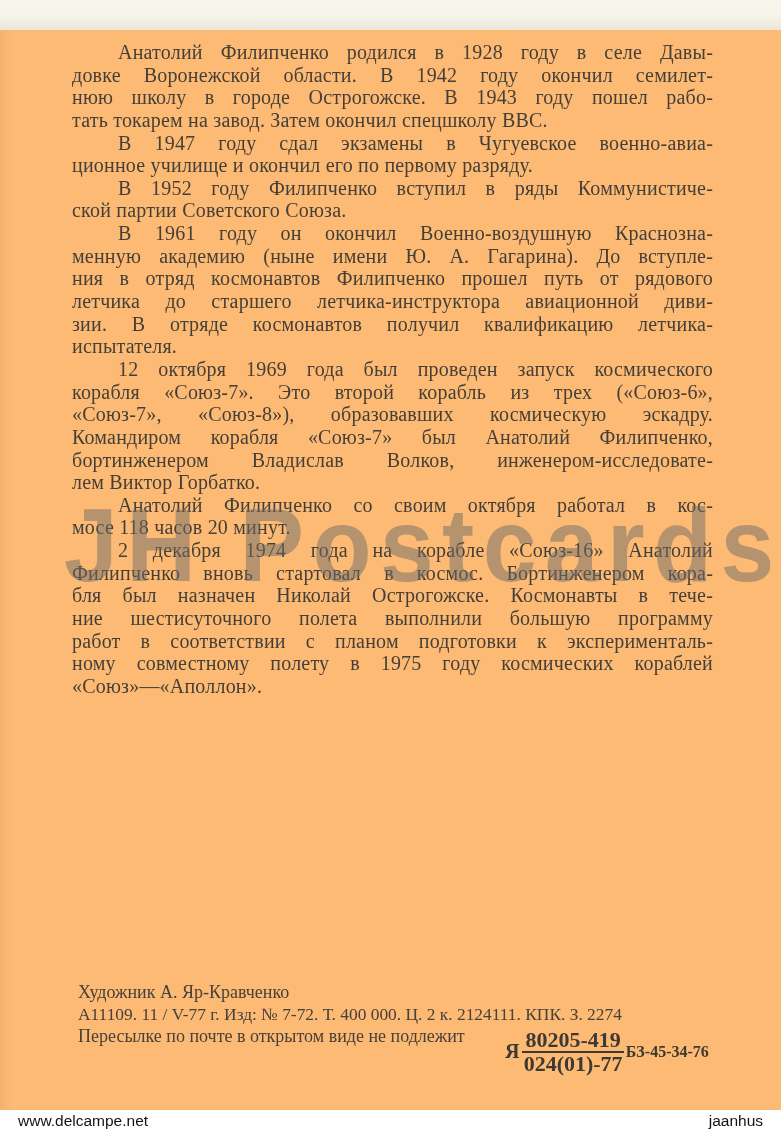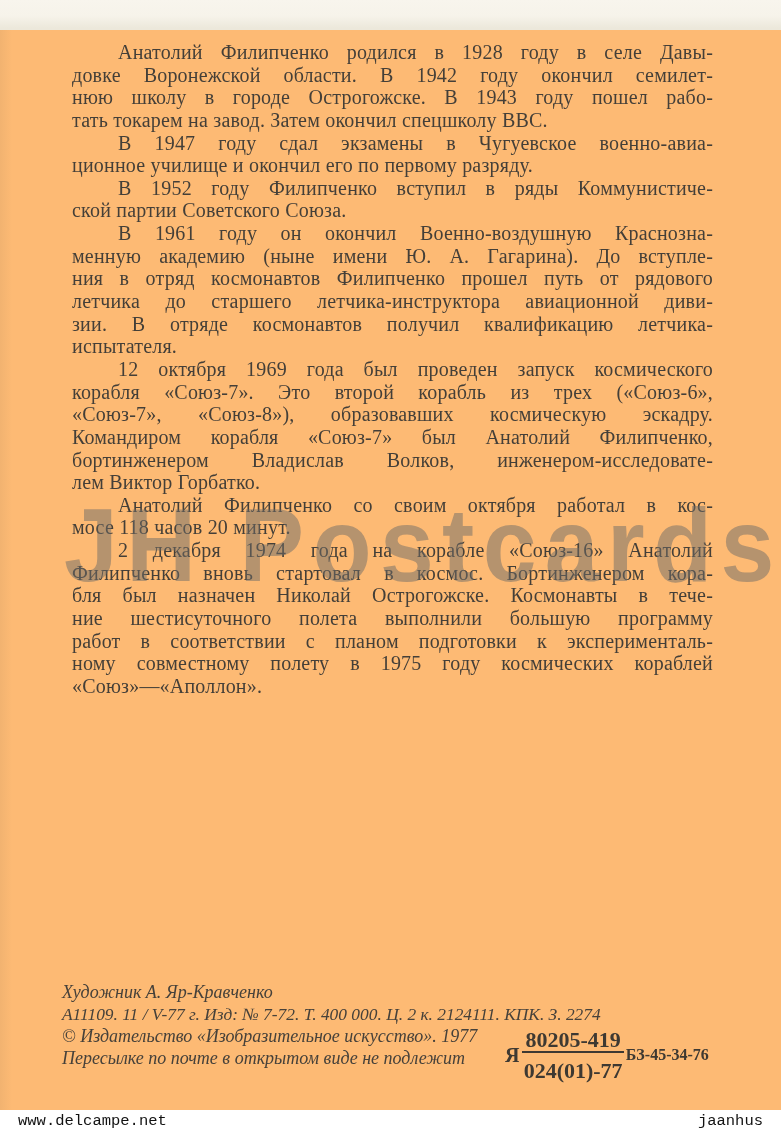--- a/index.html
+++ b/index.html
@@ -31,40 +31,40 @@
   .watermark{
     position:absolute;left:64px;top:493px;
     font-family:"Liberation Sans", sans-serif;font-weight:bold;
     font-size:104px;line-height:104px;letter-spacing:9px;
     color:rgba(110,108,103,0.5);white-space:nowrap;
     transform:scaleX(0.93);transform-origin:left top;
     pointer-events:none;
   }
   
   .imprint{
-    position:absolute;left:62px;top:981px;width:660px;
-    font-size:18px;line-height:22px;color:#46413a;white-space:nowrap;font-style:italic;
+    position:absolute;left:78px;top:981px;width:660px;
+    font-size:18px;line-height:22px;color:#46413a;white-space:nowrap;
   }
   .imprint .edition{font-size:17.4px;}
   
   .catalog{
     position:absolute;left:505px;top:1029px;
     display:flex;align-items:center;
     color:#3e3932;font-weight:bold;white-space:nowrap;
   }
   .catalog .prefix{font-size:20px;margin-right:3px;}
   .catalog .frac{display:inline-flex;flex-direction:column;align-items:center;font-size:22px;line-height:21px;}
   .catalog .num{border-bottom:2px solid #3e3932;padding:0 3px 1px 3px;}
-  .catalog .den{padding-top:7px;}
+  .catalog .den{padding-top:0;}
   .catalog .suffix{font-size:16px;margin-left:2px;}
   
   .footer-bar{
     position:absolute;left:0;bottom:0;width:781px;height:22px;
     background:#ffffff;color:#121212;
-    font-family:Liberation Mono, monospace;font-size:15.5px;line-height:22px;
+    font-family:Liberation Sans, sans-serif;font-size:15.5px;line-height:22px;
     display:flex;justify-content:space-between;
     padding:0 18px;box-sizing:border-box;
   }
 </style>
 </head>
 <body>
 
 <div class="card">
 
   <div class="top-edge"></div>
@@ -99,21 +99,20 @@
       <div class="line">работ в соответствии с планом подготовки к эксперименталь-</div>
       <div class="line">ному совместному полету в 1975 году космических кораблей</div>
       <div class="line last">«Союз»—«Аполлон».</div>
     </div>
 
   <div class="watermark">JH Postcards</div>
 
   <div class="imprint">
     <div class="artist">Художник А. Яр-Кравченко</div>
     <div class="edition">А11109. 11 / V-77 г. Изд: № 7-72. Т. 400 000. Ц. 2 к. 2124111. КПК. З. 2274</div>
-    <div class="publisher">© Издательство «Изобразительное искусство». 1977</div>
     <div class="mail">Пересылке по почте в открытом виде не подлежит</div>
   </div>
 
   <div class="catalog">
     <span class="prefix">Я</span>
     <span class="frac">
       <span class="num">80205-419</span>
       <span class="den">024(01)-77</span>
     </span>
     <span class="suffix">БЗ-45-34-76</span>

